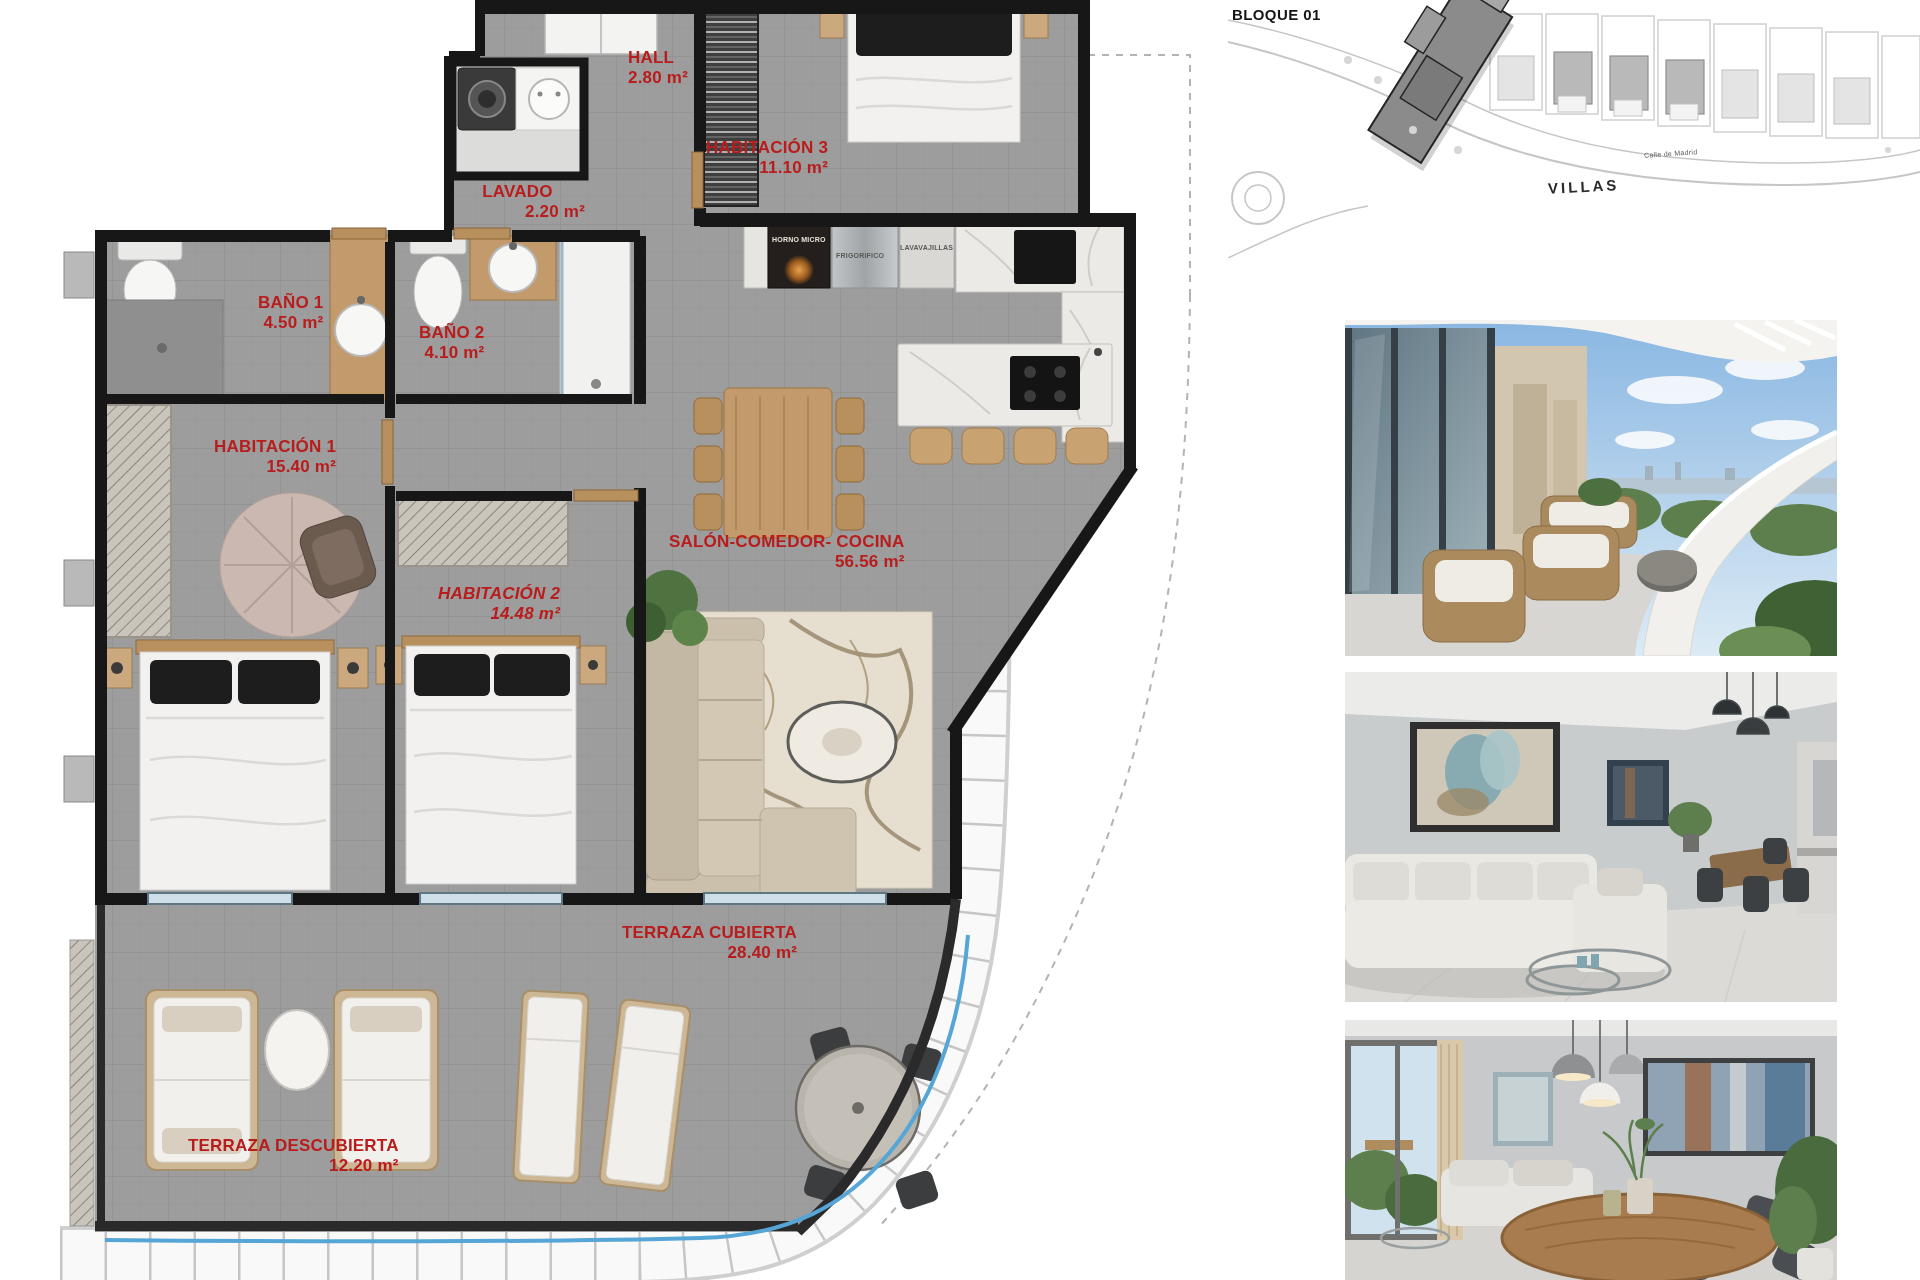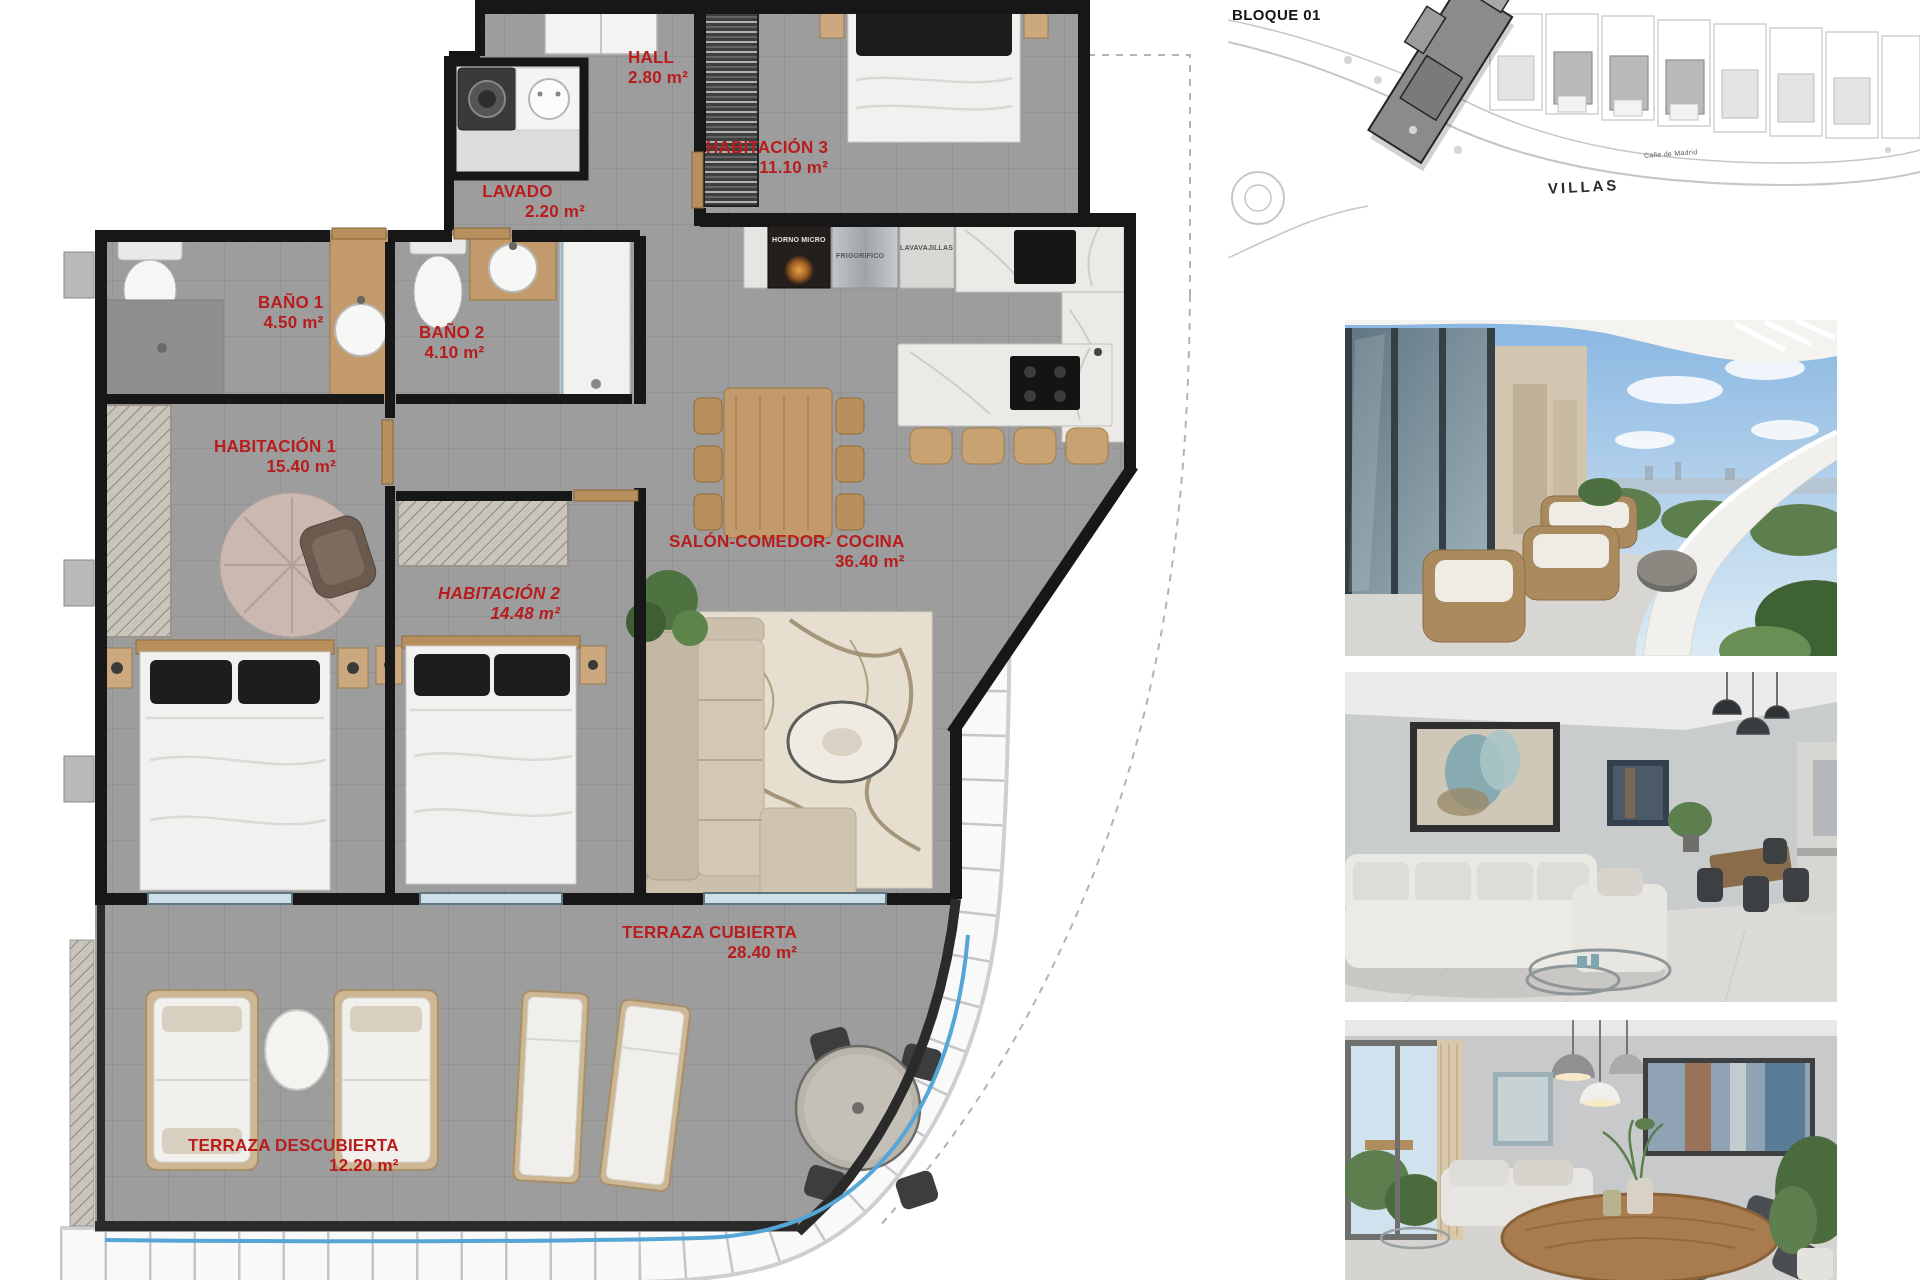--- a/index.html
+++ b/index.html
@@ -372,21 +372,21 @@
   <div class="rlabel" style="left:214px;top:437px;">
     <span>HABITACIÓN 1</span>
     <span class="area">15.40 m²</span>
   </div>
   <div class="rlabel" style="left:438px;top:584px;font-style:italic;">
     <span>HABITACIÓN 2</span>
     <span class="area">14.48 m²</span>
   </div>
   <div class="rlabel" style="left:669px;top:532px;">
     <span>SALÓN-COMEDOR- COCINA</span>
-    <span class="area">36.40 m²</span>
+    <span class="area">56.56 m²</span>
   </div>
   <div class="rlabel" style="left:622px;top:923px;">
     <span>TERRAZA CUBIERTA</span>
     <span class="area">28.40 m²</span>
   </div>
   <div class="rlabel" style="left:188px;top:1136px;">
     <span>TERRAZA DESCUBIERTA</span>
     <span class="area">12.20 m²</span>
   </div>
 

